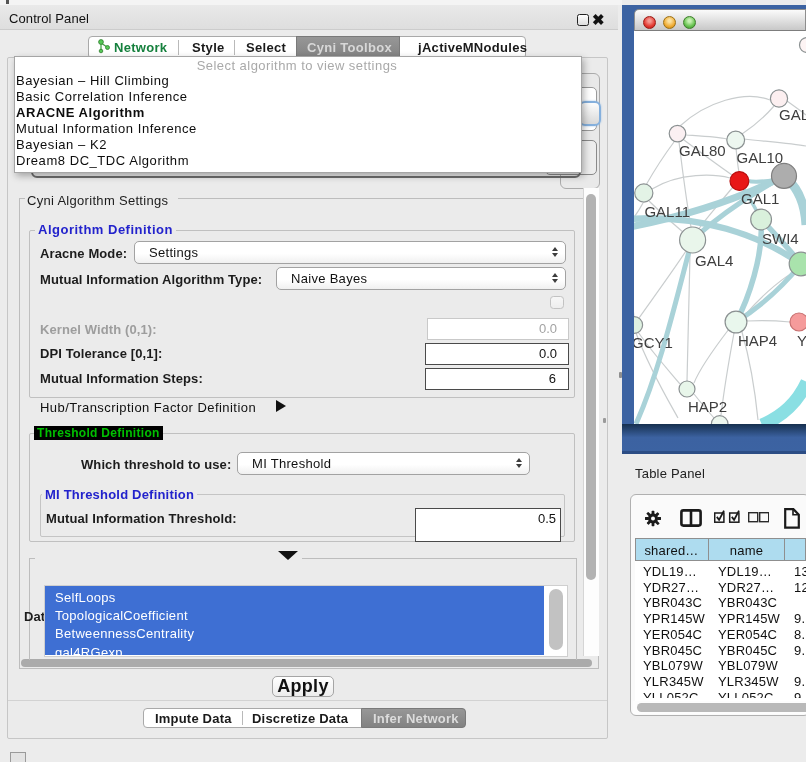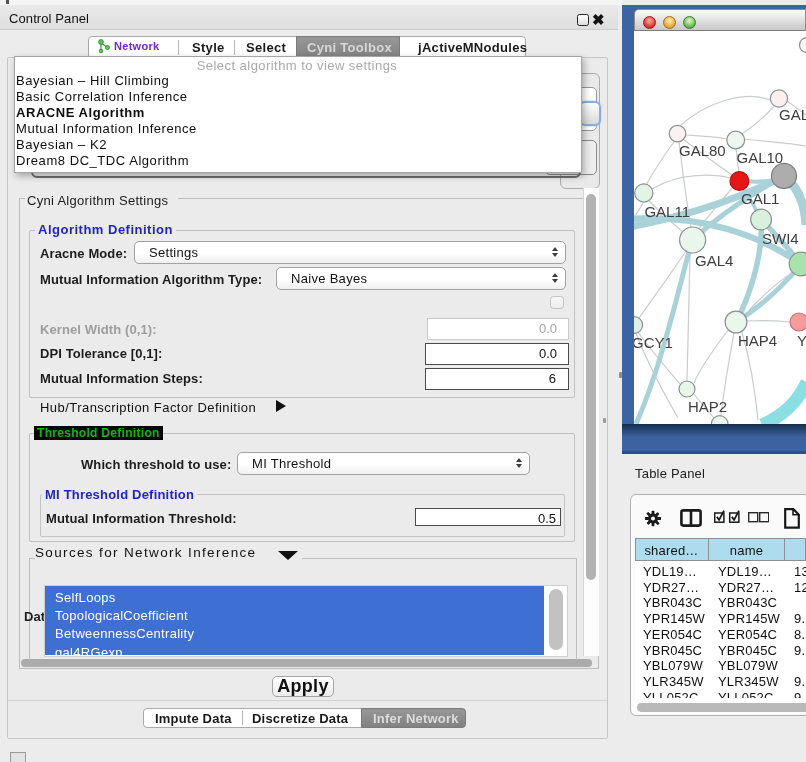--- a/index.html
+++ b/index.html
@@ -37,21 +37,21 @@
   <div class="abs" style="left:296px;top:36px;width:104px;height:23px;background:linear-gradient(#979797,#828282);border:1px solid #7a7a7a;box-sizing:border-box;"></div>
   <div class="abs" style="left:178px;top:40px;width:1px;height:15px;background:#b9b9b9;"></div>
   <div class="abs" style="left:234px;top:40px;width:1px;height:15px;background:#b9b9b9;"></div>
   <svg class="abs" style="left:97px;top:39px;" width="14" height="15" viewBox="0 0 14 15">
     <line x1="4" y1="4" x2="10" y2="8" stroke="#3c9e3c" stroke-width="1.2"></line>
     <line x1="4" y1="4" x2="4" y2="11" stroke="#3c9e3c" stroke-width="1.2"></line>
     <circle cx="4" cy="3" r="2.4" fill="#57c957" stroke="#2f7d2f" stroke-width="0.8"></circle>
     <circle cx="10.5" cy="8.5" r="2" fill="#57c957" stroke="#2f7d2f" stroke-width="0.8"></circle>
     <circle cx="4" cy="12" r="1.8" fill="#57c957" stroke="#2f7d2f" stroke-width="0.8"></circle>
   </svg>
-  <div class="abs" style="left:114px;top:40px;font-size:11px;font-weight:600;color:#6d28d9;letter-spacing:0.3px;">Network</div>
+  <div class="abs" style="left:114px;top:40px;font-size:13px;font-weight:600;color:#15803d;letter-spacing:0.3px;">Network</div>
   <div class="abs" style="left:192px;top:40px;font-size:13px;font-weight:600;color:#1a1a1a;letter-spacing:0.3px;">Style</div>
   <div class="abs" style="left:246px;top:40px;font-size:13px;font-weight:600;color:#1a1a1a;letter-spacing:0.3px;">Select</div>
   <div class="abs" style="left:307px;top:40px;font-size:13px;font-weight:600;color:#d8d8d8;letter-spacing:0.3px;">Cyni Toolbox</div>
   <div class="abs" style="left:410px;top:40px;font-size:13px;font-weight:600;color:#1a1a1a;letter-spacing:0.3px;padding-left:8px;">jActiveMNodules</div>
 
   <div class="abs" style="left:560px;top:73px;width:38px;height:114px;border:1px solid #ababab;border-radius:6px;background:#e9e9e9;"></div>
   <div class="abs" style="left:545px;top:87px;width:50px;height:42px;border:1px solid #9a9a9a;border-radius:5px;background:#fff;"></div>
   <div class="abs" style="left:579px;top:101px;width:18px;height:21px;border:2px solid #85b0dd;border-radius:6px;background:linear-gradient(#fdfdfd,#d9d9d9);box-shadow:0 0 2px #9cbfe4;"></div>
   <div class="abs" style="left:545px;top:140px;width:50px;height:33px;border:1.5px solid #8a8a8a;border-radius:5px;background:#ededed;"></div>
 
@@ -123,27 +123,26 @@
     <div class="ct">MI Threshold</div>
     <div class="spin" style="right:6px;top:5px;">
         <div class="up"></div>
         <div class="dn"></div>
       </div>
   </div>
 
   <div class="abs" style="left:40px;top:494px;width:523px;height:41px;border:1px solid #c4c4c4;border-radius:2px;"></div>
   <div class="abs" style="left:42px;top:487px;font-size:13px;font-weight:bold;color:#2222cc;letter-spacing:0.2px;background:#ebebeb;padding:0 3px;">MI Threshold Definition</div>
   <div class="abs lbl" style="left:46px;top:511px;">Mutual Information Threshold:</div>
-  <div class="field" style="left:415px;top:508px;width:146px;height:18px;border:1px solid #4a4a4a;color:#111;line-height:20px;padding-right:4px;">0.5</div>
+  <div class="field" style="left:415px;top:508px;width:146px;height:34px;border:1px solid #4a4a4a;color:#111;line-height:20px;padding-right:4px;">0.5</div>
 
   <div class="gline" style="left:29px;top:558px;width:6px;height:1px;"></div>
   <div class="gline" style="left:302px;top:558px;width:275px;height:1px;"></div>
   <div class="gline" style="left:29px;top:558px;width:1px;height:102px;"></div>
   <div class="gline" style="left:576px;top:558px;width:1px;height:102px;"></div>
-  <div class="abs" style="left:35px;top:545px;font-size:13.5px;color:#111;letter-spacing:1.35px;">Sources for Network Inference</div>
   <div class="abs" style="left:278px;top:551px;width:0;height:0;border-left:10px solid transparent;border-right:10px solid transparent;border-top:9px solid #111;"></div>
 
   <div class="abs lbl" style="left:24px;top:569px;margin-top:40px;">Data Attributes</div>
 
   <div class="abs" style="left:44px;top:585px;width:522px;height:70px;background:#fff;border:1px solid #cfcfcf;"></div>
   <div class="abs" style="left:45px;top:586px;width:499px;height:68.5px;background:#3e6fd3;overflow:hidden;">
     <div style="font-size:13px;color:#fff;letter-spacing:0.3px;line-height:18.2px;padding:3px 0 0 10px;">SelfLoops<br>TopologicalCoefficient<br>BetweennessCentrality<br>gal4RGexp</div>
   </div>
   <div class="abs" style="left:549px;top:589px;width:14px;height:61px;background:#c2c2c2;border-radius:7px;"></div>
 

